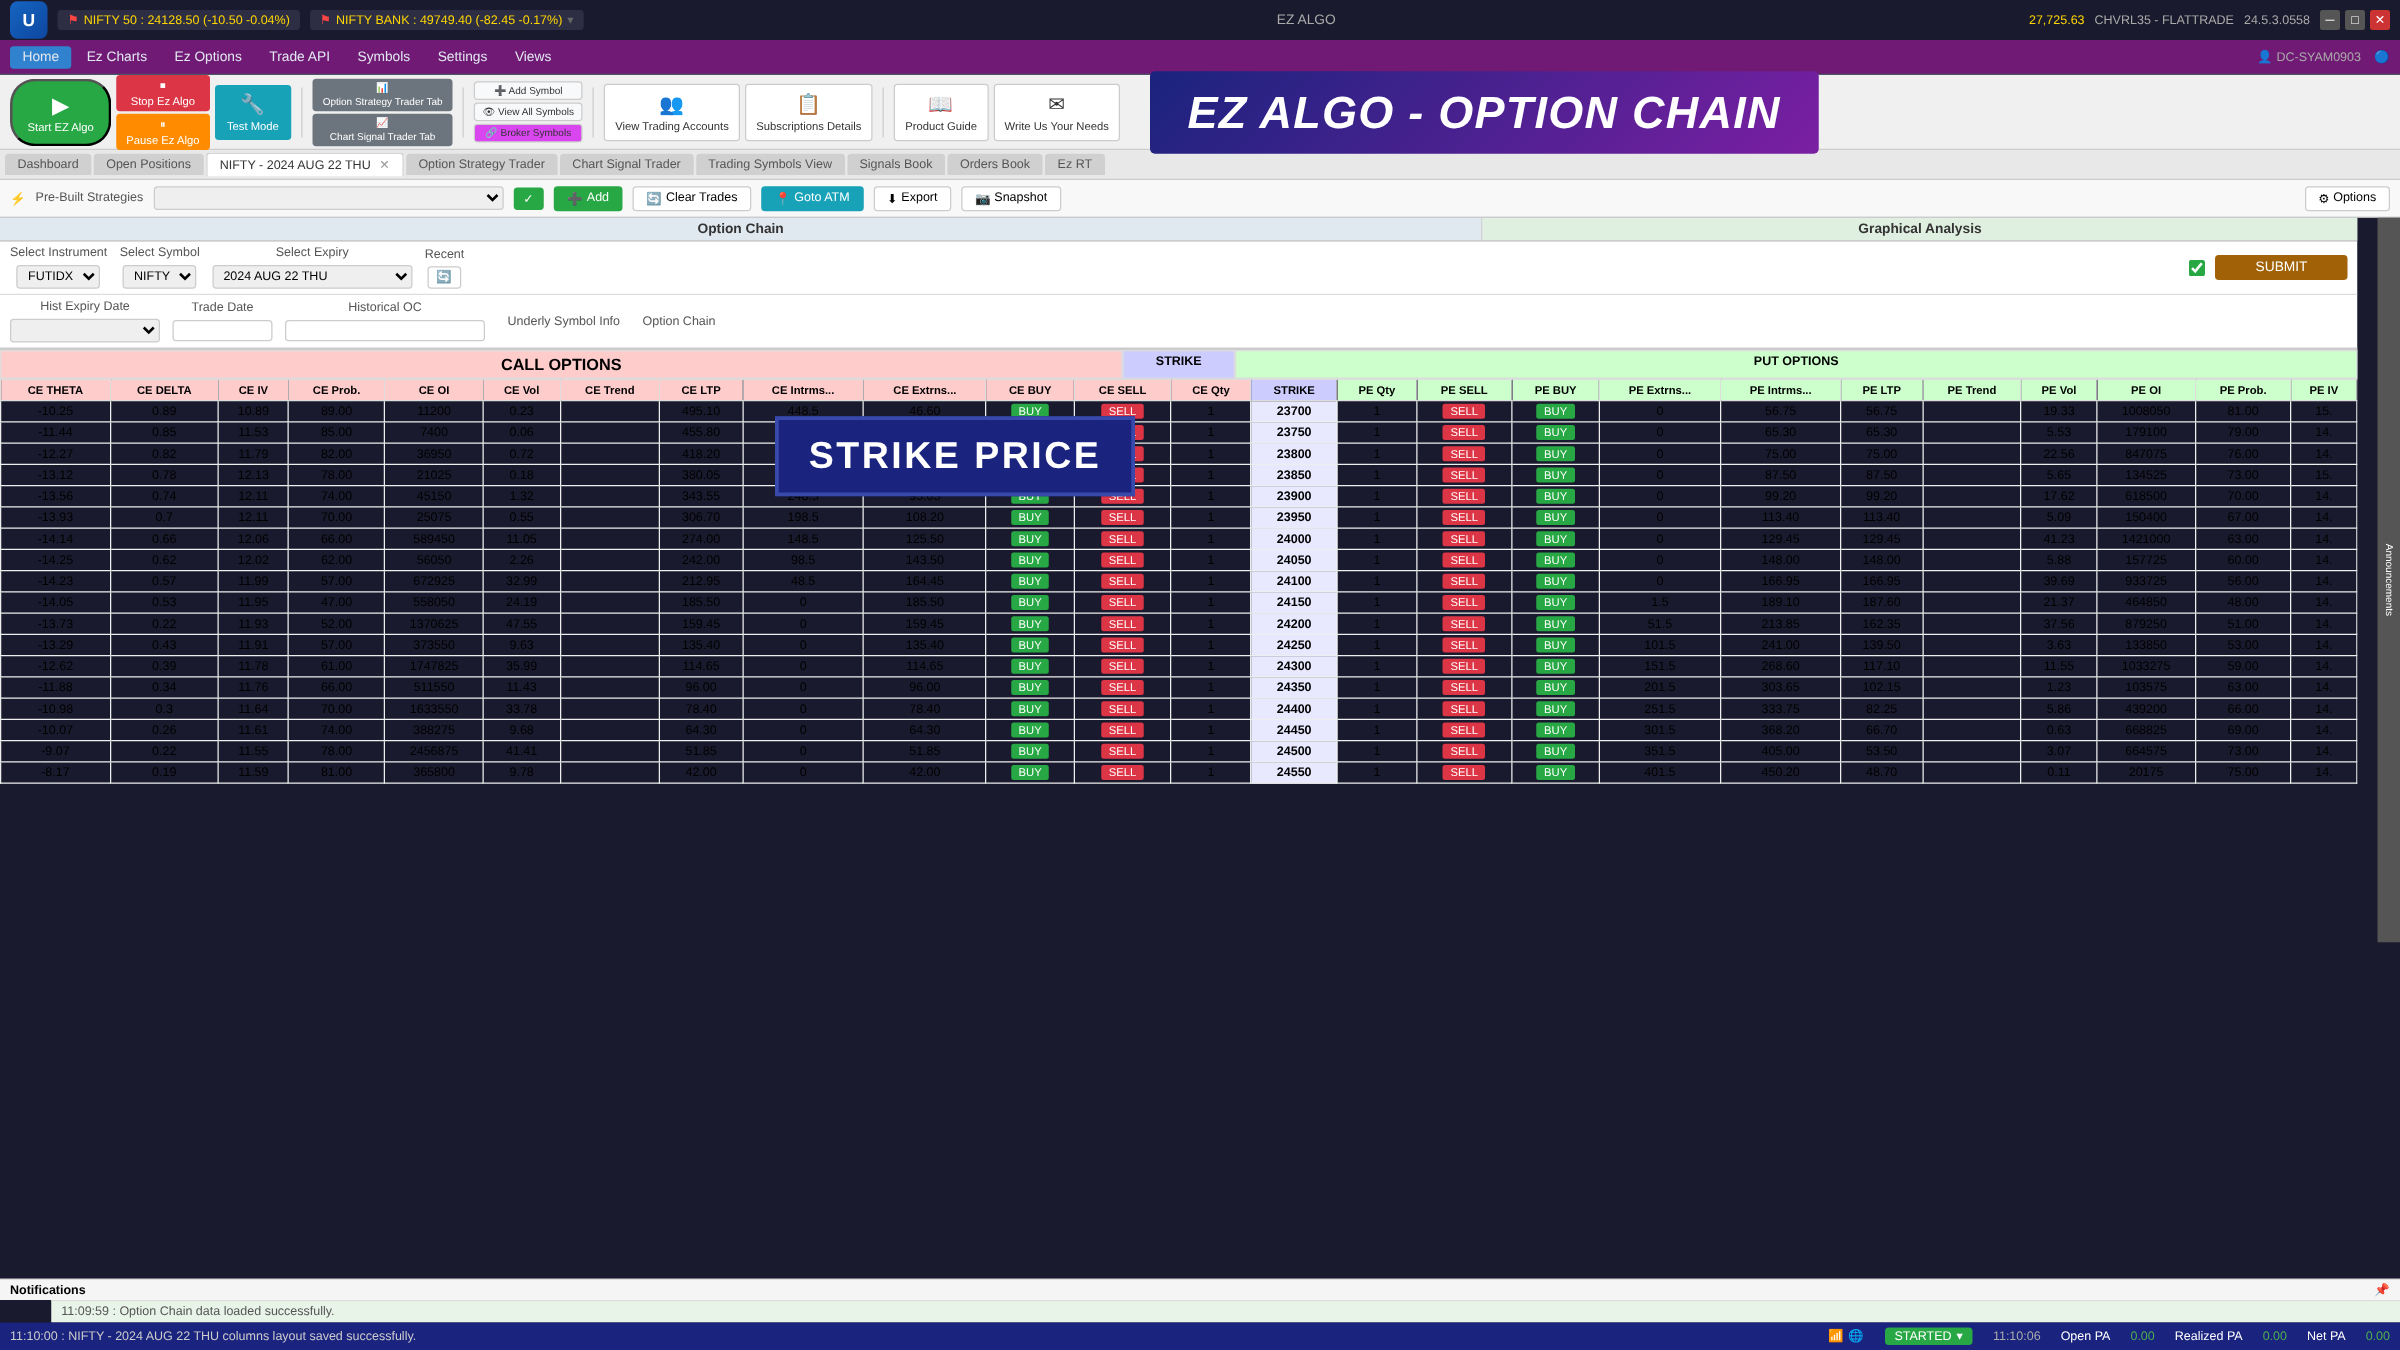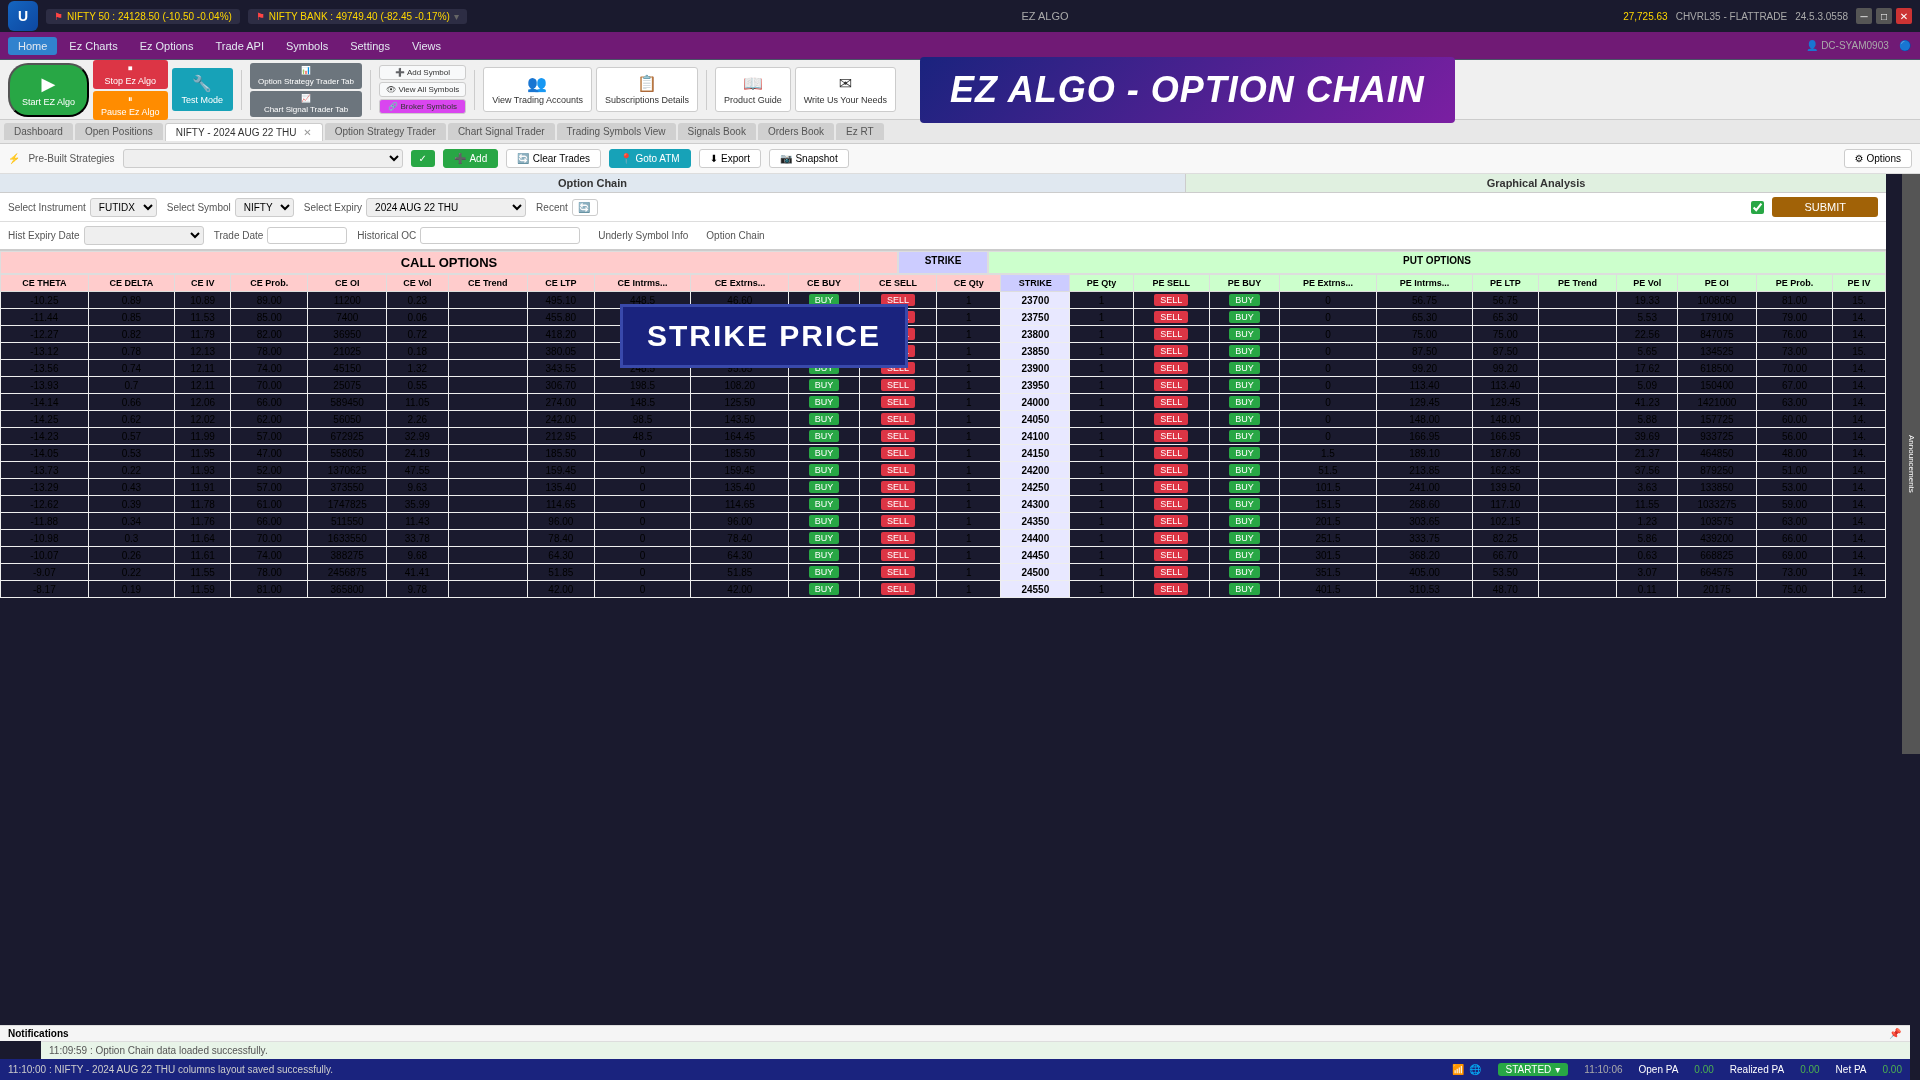--- a/index.html
+++ b/index.html
@@ -112,21 +112,21 @@
     
     .filters-row {
       background: white;
       padding: 4px 8px;
       display: flex;
       align-items: center;
       gap: 10px;
       border-bottom: 1px solid #ddd;
       flex-wrap: wrap;
     }
-    .filter-group { display: flex; align-items: center; gap: 4px; font-size: 10px; }
+    .filter-group { display: flex; align-items: center; gap: 4px; font-size: 10px; flex-direction: column; }
     .filter-label { color: #555; white-space: nowrap; }
     .filter-select { padding: 2px 4px; border: 1px solid #ccc; border-radius: 3px; font-size: 10px; }
     .filter-input { padding: 2px 4px; border: 1px solid #ccc; border-radius: 3px; font-size: 10px; width: 80px; }
     .submit-btn { background: #a16207; color: white; border: none; padding: 4px 32px; border-radius: 3px; cursor: pointer; font-size: 11px; }
     .option-table {
       width: 100%;
       border-collapse: collapse;
       font-size: 10px;
     }
     .option-table th {
@@ -847,21 +847,21 @@
     <td>0</td>
     <td>42.00</td>
     <td><button class="buy-btn">BUY</button></td>
     <td><button class="sell-btn">SELL</button></td>
     <td>1</td>
     <td class="strike-cell">24550</td>
     <td>1</td>
     <td><button class="sell-btn">SELL</button></td>
     <td><button class="buy-btn">BUY</button></td>
     <td>401.5</td>
-    <td>310.53</td>
+    <td>450.20</td>
     <td>48.70</td>
     <td></td>
     <td>0.11</td>
     <td>20175</td>
     <td>75.00</td>
     <td>14.</td>
   </tr>
           </tbody>
       </table>
 
@@ -869,21 +869,21 @@
         STRIKE PRICE
       </div>
     </div>
   </div>
 
   <div style="width:18px;background:#555;color:white;font-size:8px;writing-mode:vertical-rl;padding:8px 3px;cursor:pointer;display:flex;align-items:center;justify-content:center;">
     Announcements
   </div>
 </div>
 
-<div style="position:absolute;bottom:0;left:0;right:10px;border-radius:21px;">
+<div style="position:absolute;bottom:0;left:0;right:0;border-radius:21px;">
 
   <div style="background:#f5f5f5;padding:2px 8px;font-size:10px;font-weight:bold;border-top:1px solid #ddd;display:flex;align-items:center;justify-content:space-between;">
     <span>Notifications</span>
     <span style="color:#888;cursor:pointer;">📌</span>
   </div>
   <div style="background:#e8f4e8;padding:3px 8px;font-size:10px;color:#555;border-top:1px solid #ddd;margin-left:41px;">11:09:59 : Option Chain data loaded successfully.</div>
 
   <div style="background:#1a237e;color:white;padding:4px 8px;font-size:10px;display:flex;align-items:center;gap:16px;">
     <span style="color:#ccc;flex:1;">11:10:00 : NIFTY - 2024 AUG 22 THU columns layout saved successfully.</span>
     <div style="display:flex;align-items:center;gap:4px;">

